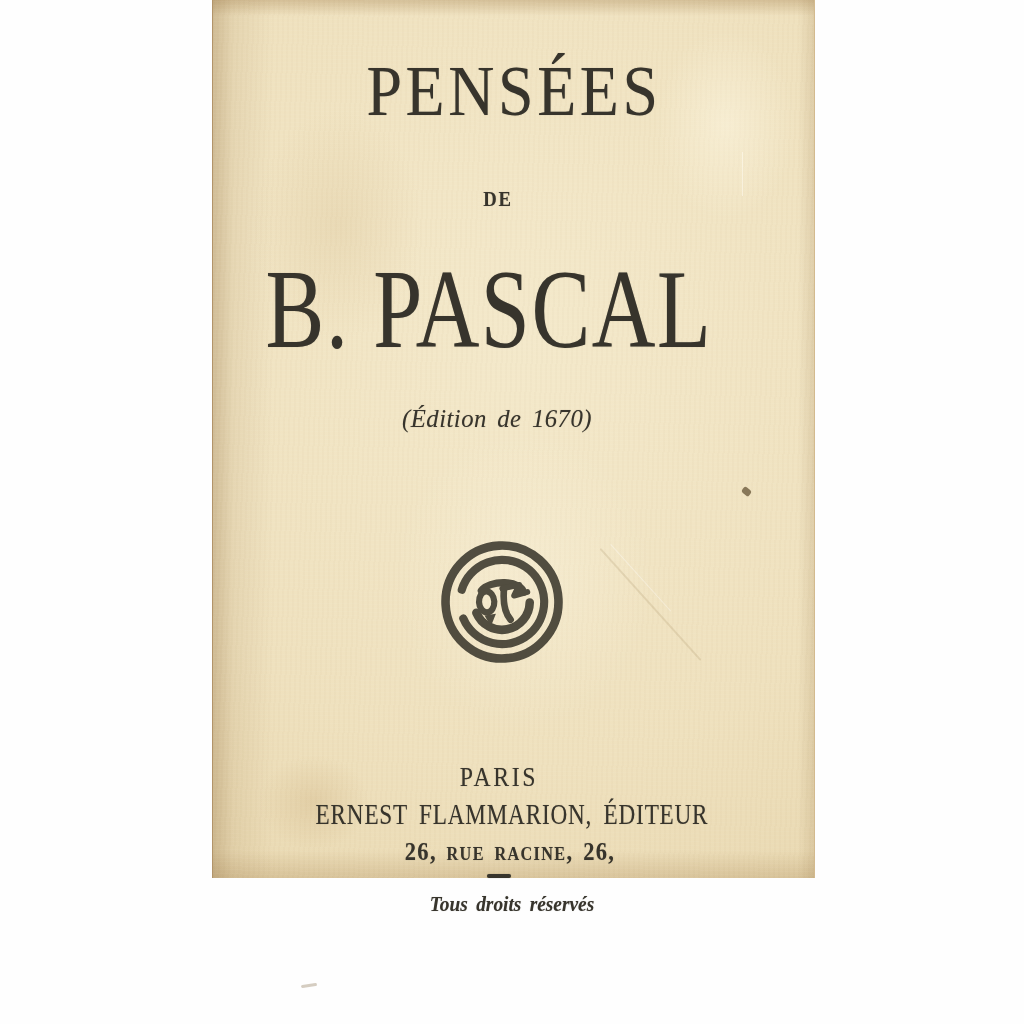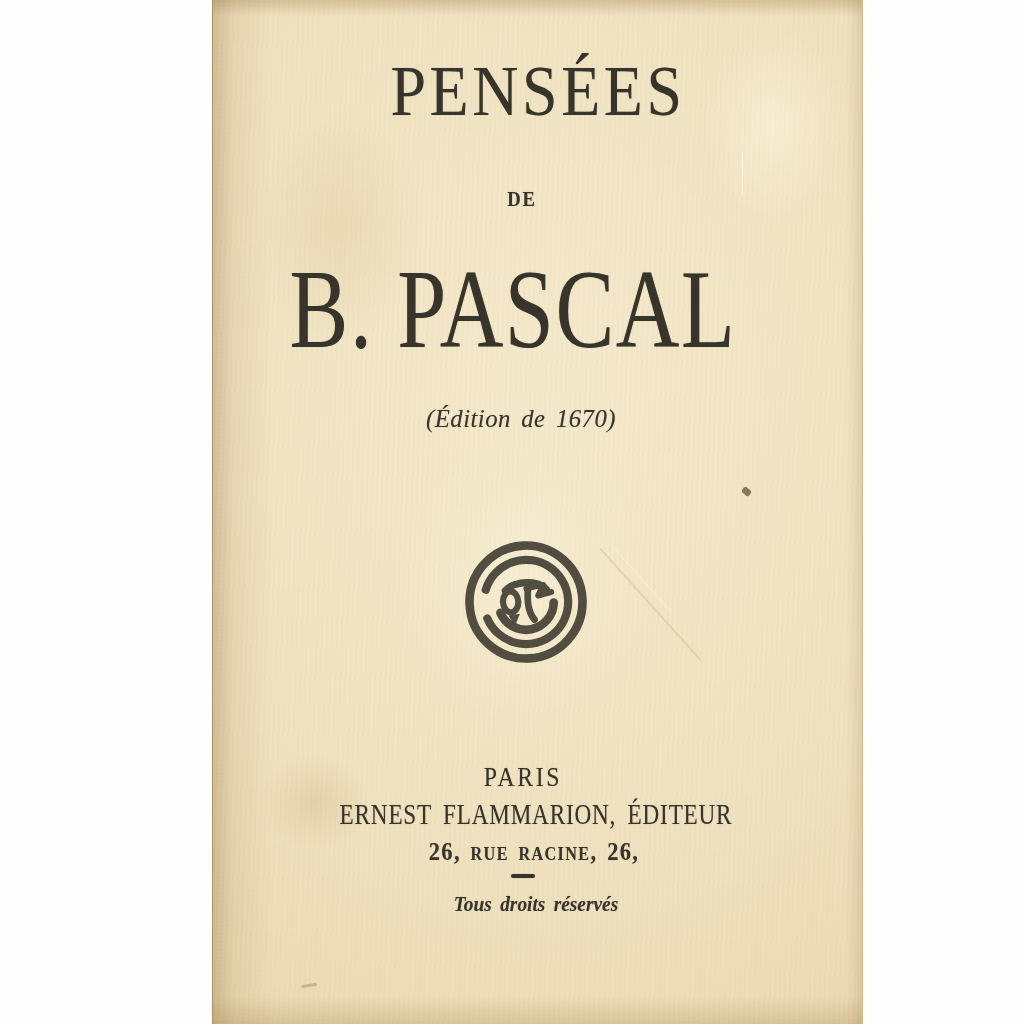--- a/index.html
+++ b/index.html
@@ -3,31 +3,30 @@
 <meta charset="utf-8">
 <style>
   html,body{margin:0;padding:0;}
   body{
     width:1024px;height:1024px;position:relative;overflow:hidden;
     background:#fefefe;
     font-family:"Liberation Serif", serif;
   }
   
   .page{
-    position:absolute;left:212px;top:0;width:601px;height:1024px;
+    position:absolute;left:212px;top:0;width:601px;height:878px;
     background-color:#ecdebb;
     background-image:
       linear-gradient(90deg, rgba(139,105,58,.30) 0px, rgba(139,105,58,.10) 20px, rgba(139,105,58,0) 60px),
       linear-gradient(270deg, rgba(139,105,58,.16) 0px, rgba(139,105,58,0) 16px),
       linear-gradient(180deg, rgba(150,112,60,.30) 0px, rgba(150,112,60,0) 16px),
       linear-gradient(0deg, rgba(150,112,60,.22) 0px, rgba(150,112,60,0) 28px),
       radial-gradient(120% 90% at 52% 38%, #f4e9cb 0%, #efe1be 55%, #e5d3a9 100%);
     border-left:1px solid #b2946a;
     border-right:1px solid #d3ba8e;
-    padding-left:48px;
   }
   .texture{
     position:absolute;inset:0;pointer-events:none;opacity:.55;
     background-image:
       repeating-linear-gradient(92deg, rgba(120,90,45,.04) 0 2px, rgba(120,90,45,0) 2px 5px),
       repeating-linear-gradient(1deg, rgba(255,255,255,.06) 0 1px, rgba(255,255,255,0) 1px 4px);
   }
   .stain{position:absolute;pointer-events:none;border-radius:50%;}
   .stain.s1{left:40px;top:110px;width:170px;height:230px;background:radial-gradient(closest-side, rgba(192,160,106,.16), rgba(192,160,106,0));}
   .stain.s2{left:46px;top:755px;width:110px;height:95px;background:radial-gradient(closest-side, rgba(188,152,98,.22), rgba(188,152,98,0));}

